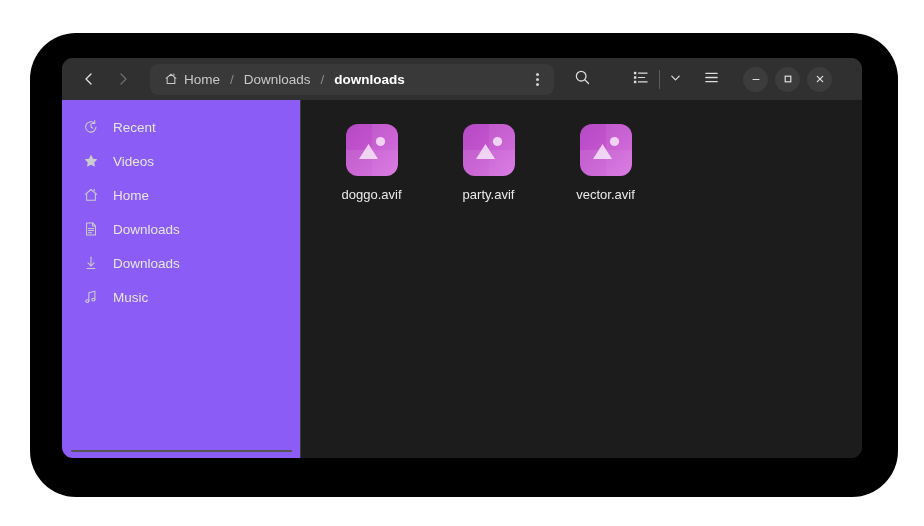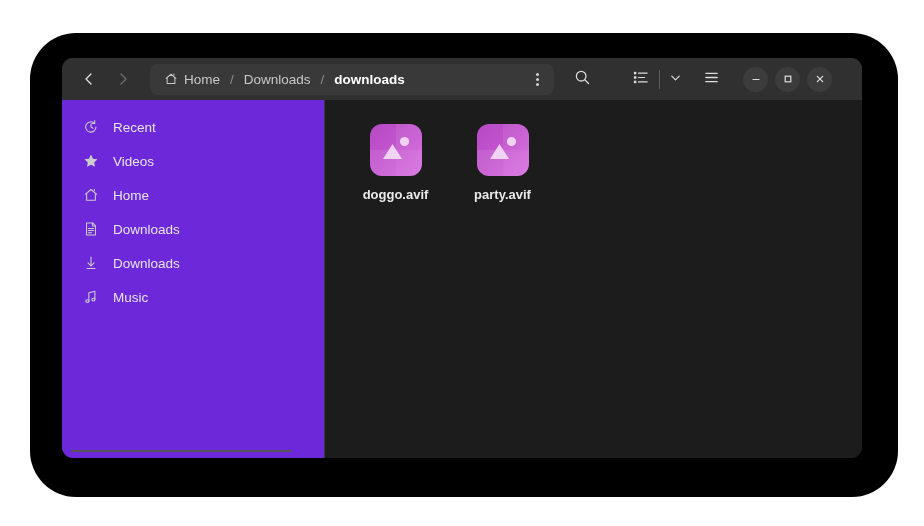--- a/index.html
+++ b/index.html
@@ -120,22 +120,22 @@
     display: flex; align-items: center; justify-content: center;
     color: #dedede;
     cursor: pointer;
   }
   .wbtn svg { display: block; }
 
   
   .wbody { flex: 1; display: flex; min-height: 0; position: relative; }
 
   .sidebar {
-    width: 263px;
-    background: #6d28d9;
+    width: 239px;
+    background: #8b5cf6;
     border-right: 1px solid #3a3a3a;
     padding: 8px 0 4px 0;
     position: relative;
     overflow: hidden;
   }
   .side-item {
     display: flex; align-items: center;
     gap: 14px;
     height: 30px;
     margin: 4px 8px;
@@ -163,22 +163,21 @@
 
   .content {
     flex: 1;
     background: #1c1c1c;
     position: relative;
     padding: 20px 0 0 18px;
   }
   .files {
     display: flex;
     align-items: flex-start;
-    gap: 2px;
-    font-weight: bold;
+    gap: 12px;
   }
   .file {
     width: 105px;
     display: flex;
     flex-direction: column;
     align-items: center;
     gap: 11px;
     padding: 4px 0;
     border-radius: 8px;
     cursor: pointer;
@@ -429,18 +428,31 @@
                 <div class="q q3"></div>
                 <div class="q q4"></div>
               <svg width="52" height="52" viewBox="0 0 52 52">
                 <polygon points="13,35 22.5,20 32,35" fill="rgba(255,255,255,0.72)"></polygon>
                 <circle cx="34.5" cy="17.5" r="4.6" fill="rgba(255,255,255,0.72)"></circle>
               </svg>
             </div>
             <div class="fname">party.avif</div>
           </div>
 
+          <div class="file">
+            <div class="fileicon">
+              <div class="q q1"></div>
+                <div class="q q2"></div>
+                <div class="q q3"></div>
+                <div class="q q4"></div>
+              <svg width="52" height="52" viewBox="0 0 52 52">
+                <polygon points="13,35 22.5,20 32,35" fill="rgba(255,255,255,0.72)"></polygon>
+                <circle cx="34.5" cy="17.5" r="4.6" fill="rgba(255,255,255,0.72)"></circle>
+              </svg>
+            </div>
+            <div class="fname">vector.avif</div>
+          </div>
 
         </div>
       </div>
     </div>
   </div>
 </div>
 
 </body></html>

